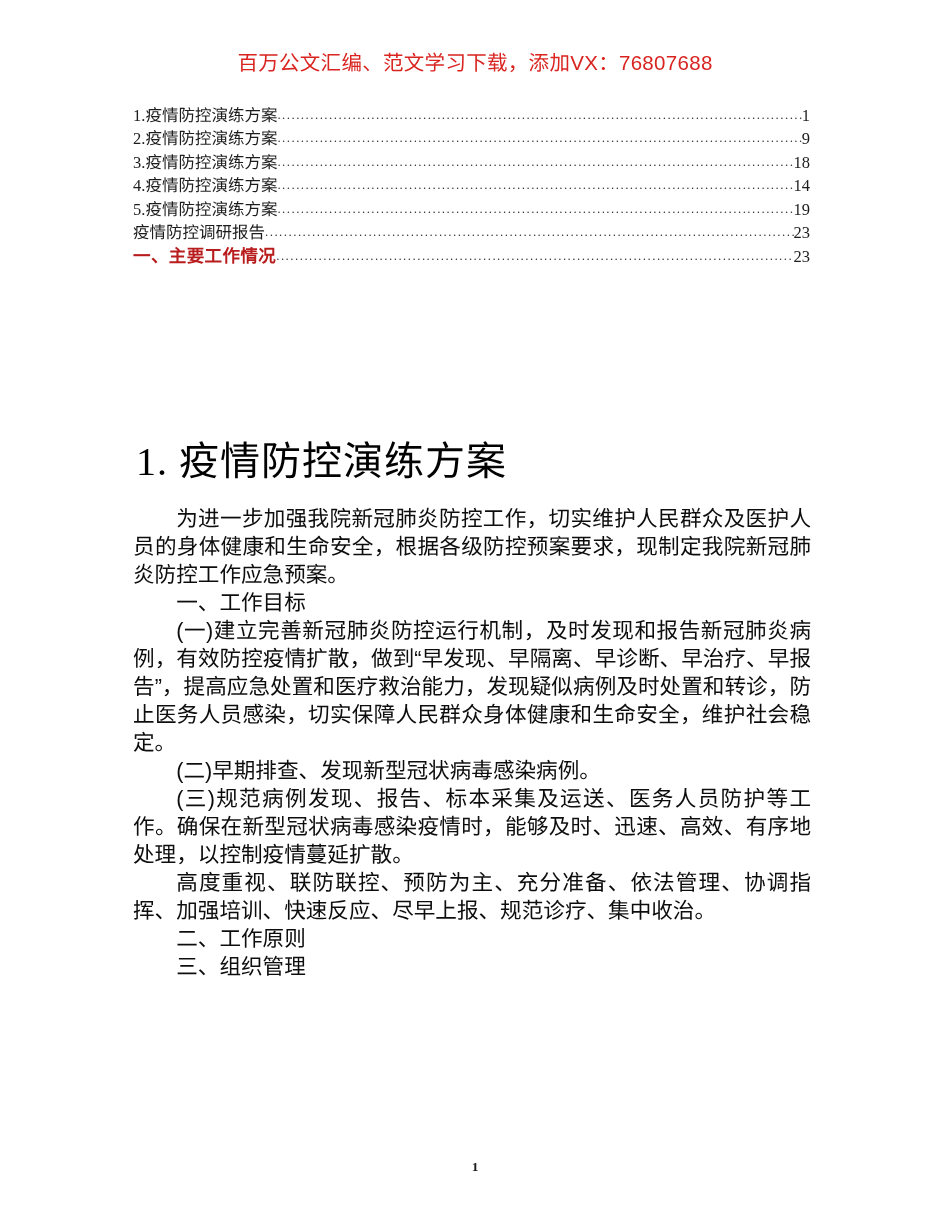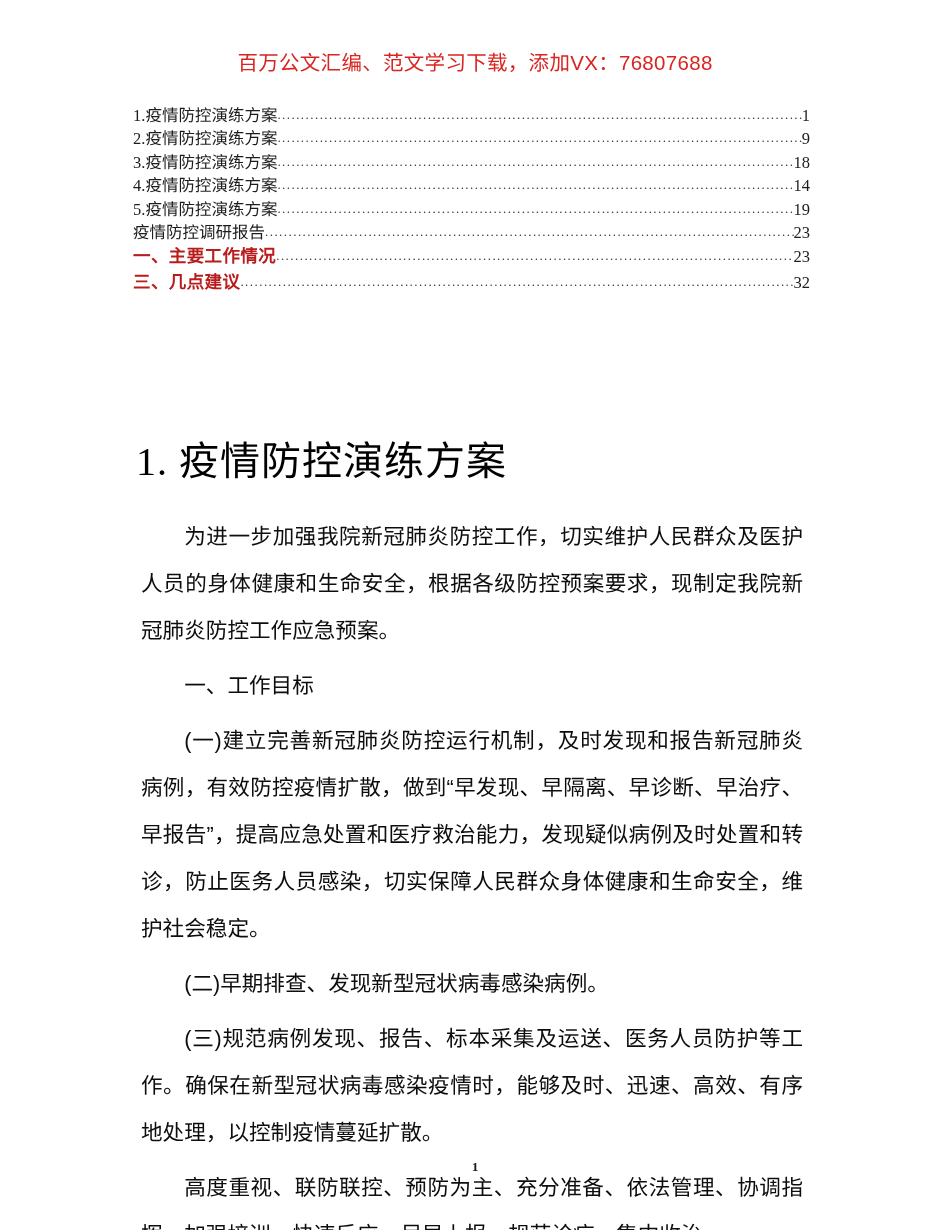--- a/index.html
+++ b/index.html
@@ -124,25 +124,25 @@
   .body-block {
     position: absolute;
     top: 505px;
     left: 133px;
     width: 678px;
   }
   .para {
     font-family: "Liberation Sans", "DejaVu Sans", sans-serif;
     font-size: 21.6px;
     font-weight: 400;
-    line-height: 47px;
+    line-height: 28px;
     color: #0d0d0d;
     text-align: justify;
     text-justify: inter-ideograph;
-    margin: 8px;
+    margin: 0;
     letter-spacing: 0px;
   }
   .para.indent {
     text-indent: 2em;
   }
 
   
   .page-number {
     position: absolute;
     top: 1159px;
@@ -190,25 +190,20 @@
     </div>
     <div class="toc-entry serif">
       <span class="toc-label">疫情防控调研报告</span>
       <span class="toc-dots"></span>
       <span class="toc-page">23</span>
     </div>
     <div class="toc-entry sans-bold">
       <span class="toc-label">一、主要工作情况</span>
       <span class="toc-dots"></span>
       <span class="toc-page">23</span>
-    </div>
-    <div class="toc-entry sans-bold">
-      <span class="toc-label">三、几点建议</span>
-      <span class="toc-dots"></span>
-      <span class="toc-page">32</span>
     </div>
   </div>
 
   <h1 class="doc-heading">1. 疫情防控演练方案</h1>
 
   <div class="body-block">
     <p class="para indent">为进一步加强我院新冠肺炎防控工作，切实维护人民群众及医护人员的身体健康和生命安全，根据各级防控预案要求，现制定我院新冠肺炎防控工作应急预案。</p>
     <p class="para indent">一、工作目标</p>
     <p class="para indent">(一)建立完善新冠肺炎防控运行机制，及时发现和报告新冠肺炎病例，有效防控疫情扩散，做到“早发现、早隔离、早诊断、早治疗、早报告”，提高应急处置和医疗救治能力，发现疑似病例及时处置和转诊，防止医务人员感染，切实保障人民群众身体健康和生命安全，维护社会稳定。</p>
     <p class="para indent">(二)早期排查、发现新型冠状病毒感染病例。</p>

